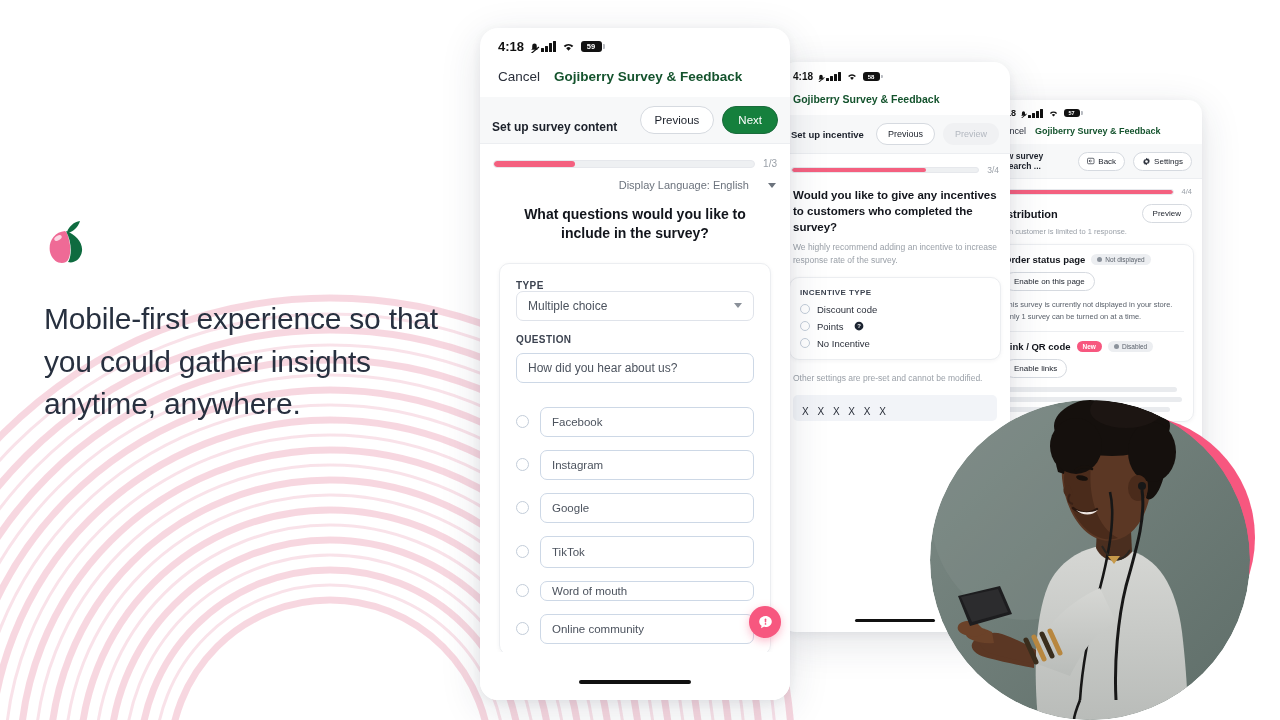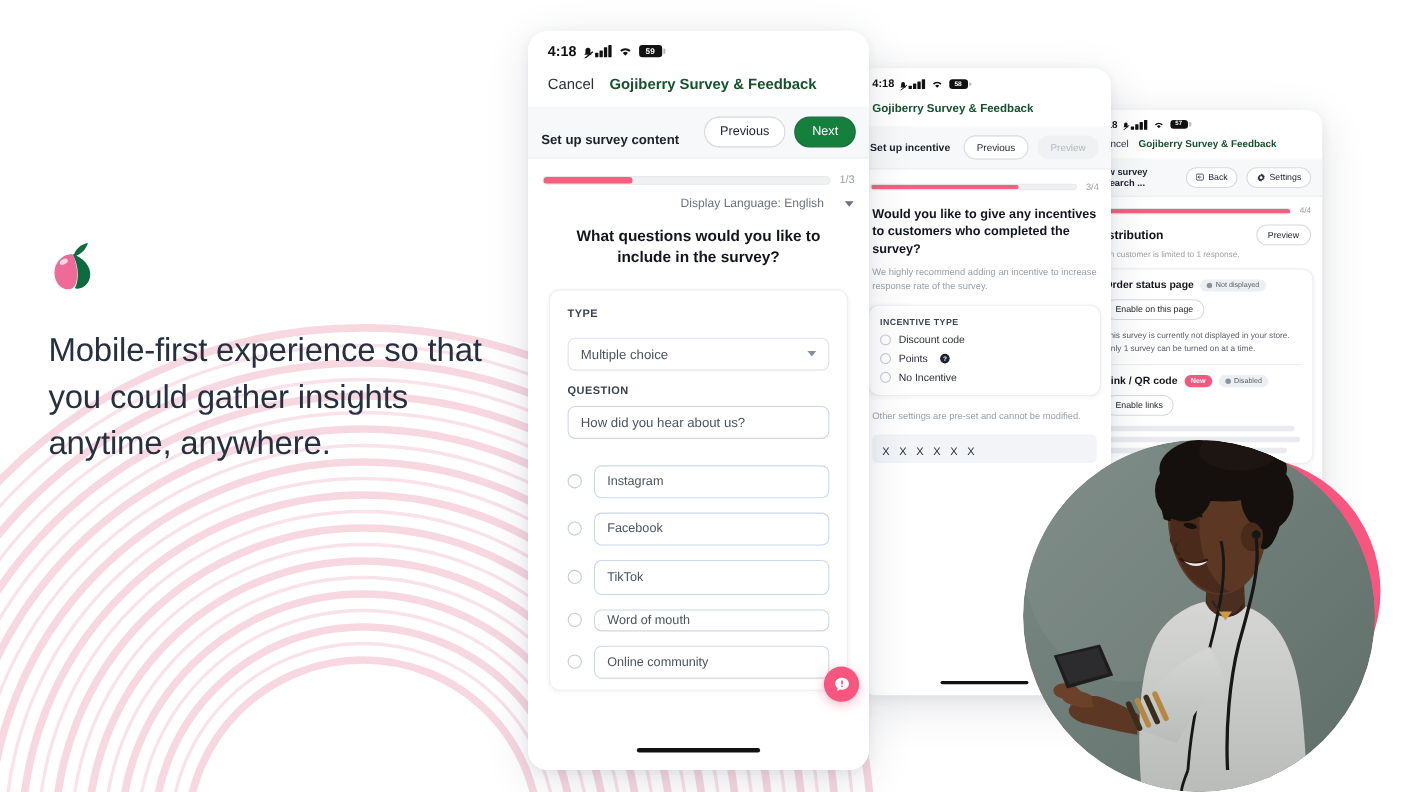--- a/index.html
+++ b/index.html
@@ -369,39 +369,43 @@
     </div>
 
     <div class="lang-row" style="padding:5px 14px 0;font-size:11px;">
       <span>Display Language: English</span>
       <span class="caret"></span>
     </div>
 
     <div class="q-title" style="padding:14px 28px 0;font-size:14px;">What questions would you like to include in the survey?</div>
 
     <div class="card" style="margin:20px 19px 0;padding:16px 16px 10px;">
-      <div class="flabel" style="font-size:10px;margin-bottom:16px;">TYPE</div>
+      <div class="flabel" style="font-size:10px;margin-bottom:0;">TYPE</div>
       <div class="field" style="height:30px;padding:0 11px;justify-content:space-between;font-size:12px;">
         <span>Multiple choice</span>
         <span class="caret" style="border-top-color:#8a9099;"></span>
       </div>
 
       <div class="flabel" style="font-size:10px;margin:13px 0 8px;">QUESTION</div>
       <div class="field blue" style="height:30px;padding:0 11px;font-size:12px;">
         <span>How did you hear about us?</span>
       </div>
 
       <div style="margin-top:24px;">
         <div class="opt-row" style="gap:11px;margin-bottom:13px;">
           <span class="radio" style="width:13px;height:13px;"></span>
-          <span class="field blue" style="flex:1;height:30px;padding:0 11px;font-size:11.5px;">Instagram</span>
+          <span class="field blue" style="flex:1;height:30px;padding:0 11px;font-size:11.5px;">Facebook</span>
         </div>
         <div class="opt-row" style="gap:11px;margin-bottom:13px;">
           <span class="radio" style="width:13px;height:13px;"></span>
-          <span class="field blue" style="flex:1;height:30px;padding:0 11px;font-size:11.5px;">Facebook</span>
+          <span class="field blue" style="flex:1;height:30px;padding:0 11px;font-size:11.5px;">Instagram</span>
+        </div>
+        <div class="opt-row" style="gap:11px;margin-bottom:13px;">
+          <span class="radio" style="width:13px;height:13px;"></span>
+          <span class="field blue" style="flex:1;height:30px;padding:0 11px;font-size:11.5px;">Google</span>
         </div>
         <div class="opt-row" style="gap:11px;margin-bottom:13px;">
           <span class="radio" style="width:13px;height:13px;"></span>
           <span class="field blue" style="flex:1;height:32px;padding:0 11px;font-size:11.5px;">TikTok</span>
         </div>
         <div class="opt-row" style="gap:11px;margin-bottom:13px;">
           <span class="radio" style="width:13px;height:13px;"></span>
           <span class="field blue" style="flex:1;height:20px;padding:0 11px;font-size:11.5px;">Word of mouth</span>
         </div>
         <div class="opt-row" style="gap:11px;">

